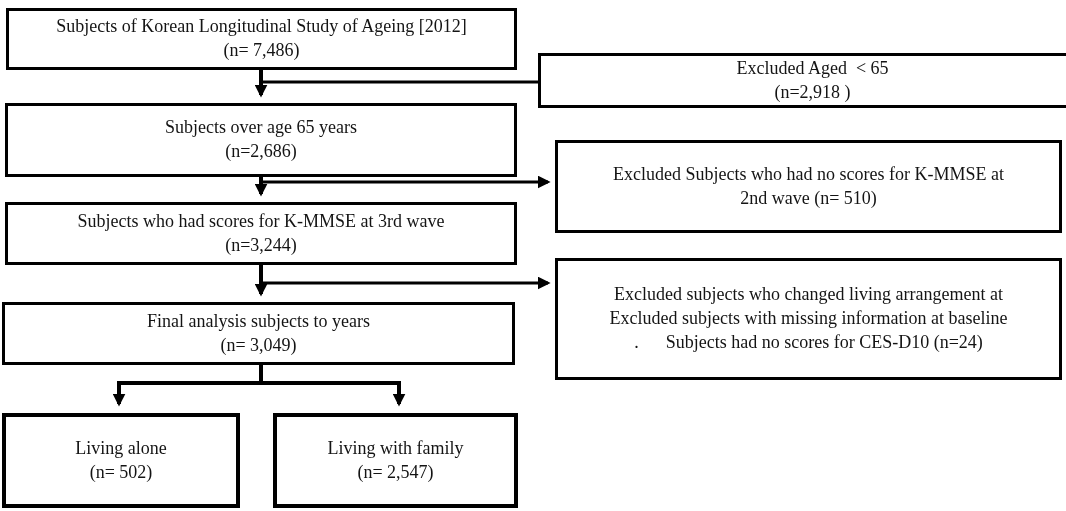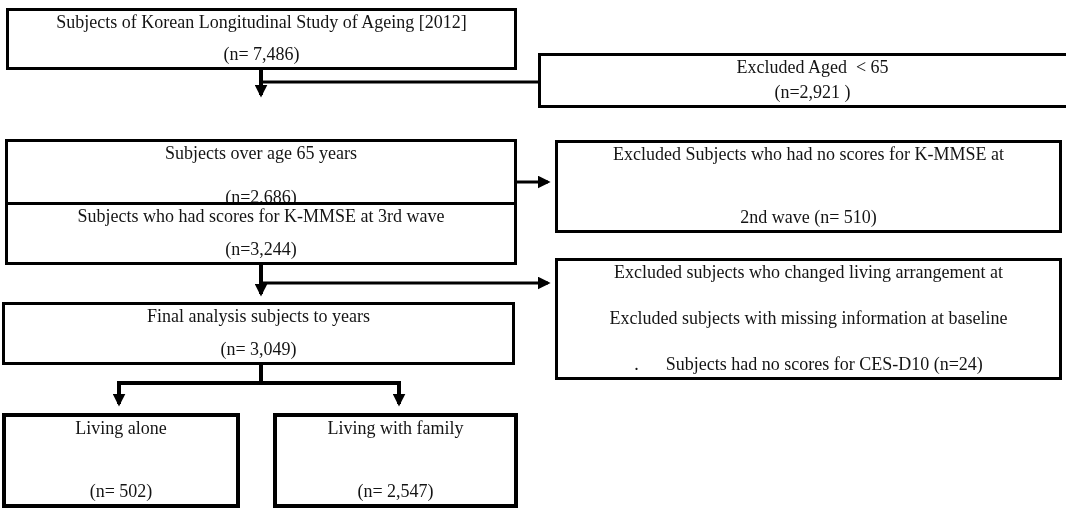--- a/index.html
+++ b/index.html
@@ -6,21 +6,21 @@
   html,body { background:#ffffff; }
   body { font-family:"Liberation Serif","DejaVu Serif",serif; color:#141414; }
   .canvas {
     position:relative; width:1066px; height:511px; background:#ffffff; overflow:hidden;
   }
   .box {
     position:absolute;
     border:3px solid #000000;
     background:#ffffff;
     display:flex; flex-direction:column;
-    justify-content:space-between; align-items:center;
+    justify-content:center; align-items:center;
     text-align:center;
     font-size:18px; line-height:1.32;
   }
   .box--thick { border-width:4px; }
   .line { white-space:pre-wrap; }
   svg.arrows { position:absolute; left:0; top:0; width:1066px; height:511px; pointer-events:none; }
 </style>
 </head>
 <body>
 
@@ -46,38 +46,38 @@
     <line x1="117" y1="383" x2="401" y2="383" stroke="#000" stroke-width="4"></line>
     <line x1="119" y1="381" x2="119" y2="404" stroke="#000" stroke-width="4" marker-end="url(#ah)"></line>
     <line x1="399" y1="381" x2="399" y2="404" stroke="#000" stroke-width="4" marker-end="url(#ah)"></line>
   </svg>
 
   <div class="box" style="left:6px; top:8px; width:511px; height:62px;">
     <div class="line">Subjects of Korean Longitudinal Study of Ageing [2012]</div>
     <div class="line">(n= 7,486)</div>
   </div>
 
-  <div class="box" style="left:5px; top:103px; width:512px; height:74px;margin-top:36px;">
+  <div class="box" style="left:5px; top:103px; width:512px; height:74px;">
     <div class="line">Subjects over age 65 years</div>
     <div class="line">(n=2,686)</div>
   </div>
 
   <div class="box" style="left:5px; top:202px; width:512px; height:63px;">
     <div class="line">Subjects who had scores for K-MMSE at 3rd wave</div>
     <div class="line">(n=3,244)</div>
   </div>
 
   <div class="box" style="left:2px; top:302px; width:513px; height:63px;">
     <div class="line">Final analysis subjects to years</div>
     <div class="line">(n= 3,049)</div>
   </div>
 
   <div class="box" style="left:538px; top:53px; width:549px; height:55px;">
     <div class="line">Excluded Aged  &lt; 65</div>
-    <div class="line">(n=2,921 )</div>
+    <div class="line">(n=2,918 )</div>
   </div>
 
   <div class="box" style="left:555px; top:140px; width:507px; height:93px;">
     <div class="line">Excluded Subjects who had no scores for K-MMSE at</div>
     <div class="line">2nd wave (n= 510)</div>
   </div>
 
   <div class="box" style="left:555px; top:258px; width:507px; height:122px;">
     <div class="line">Excluded subjects who changed living arrangement at</div>
     <div class="line">Excluded subjects with missing information at baseline</div>

